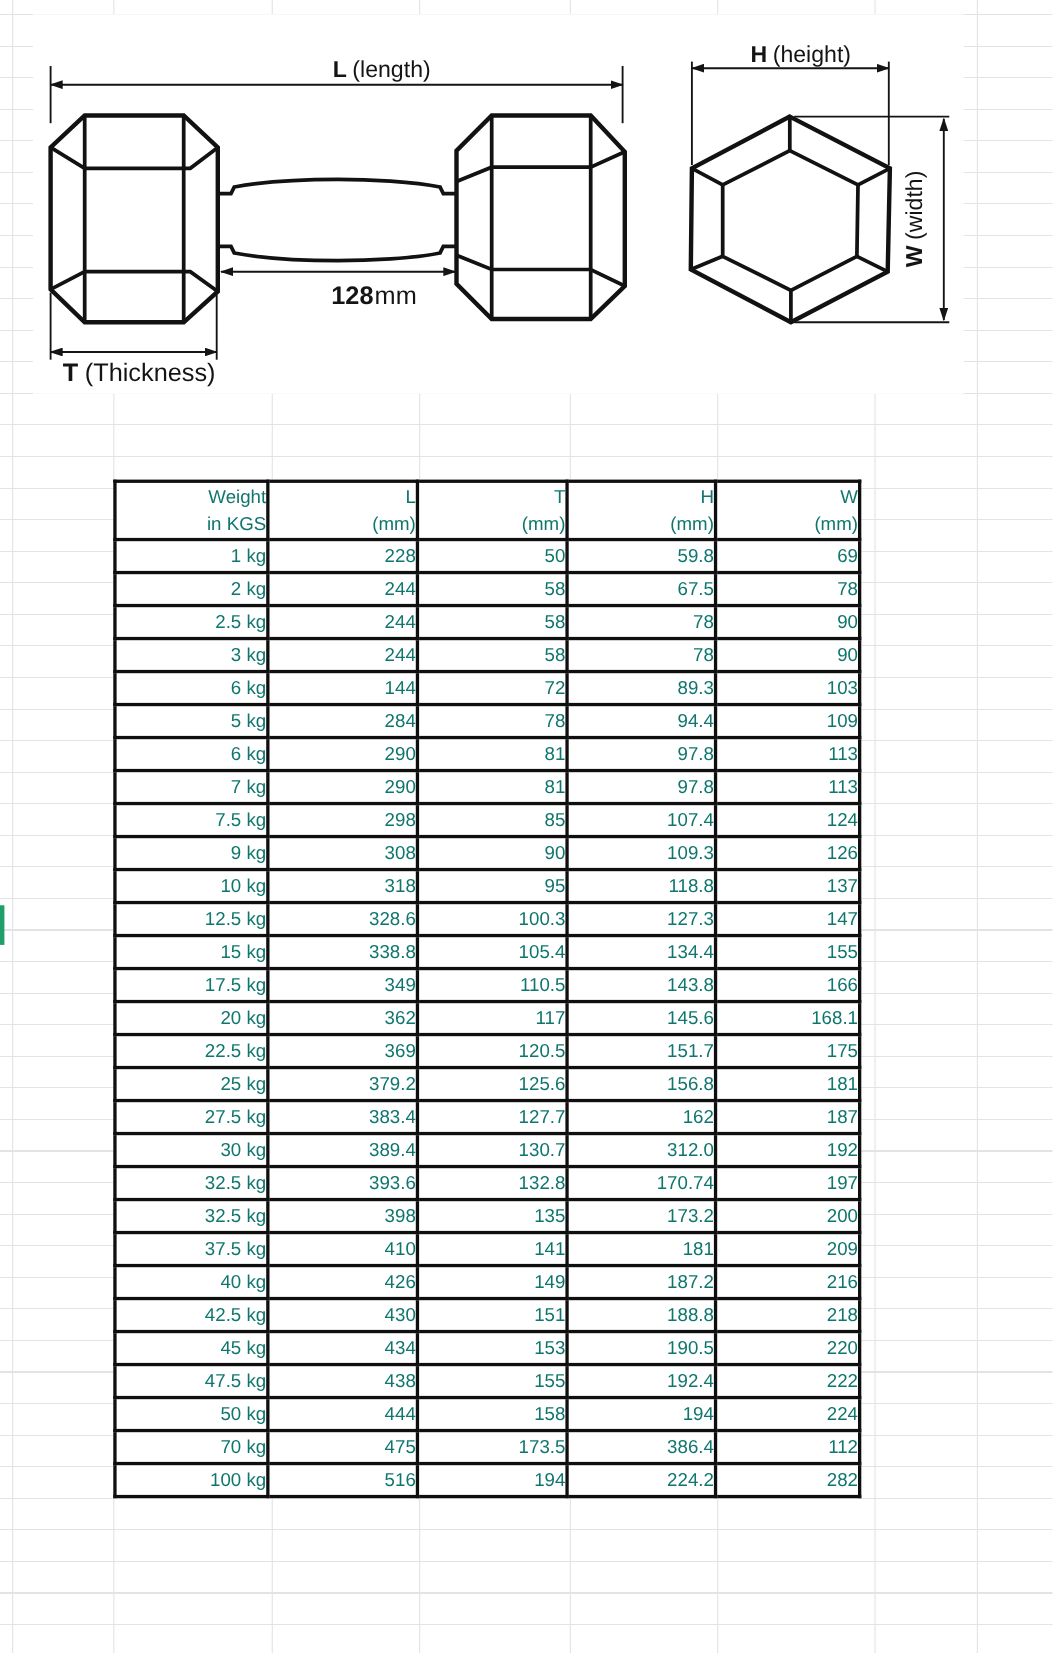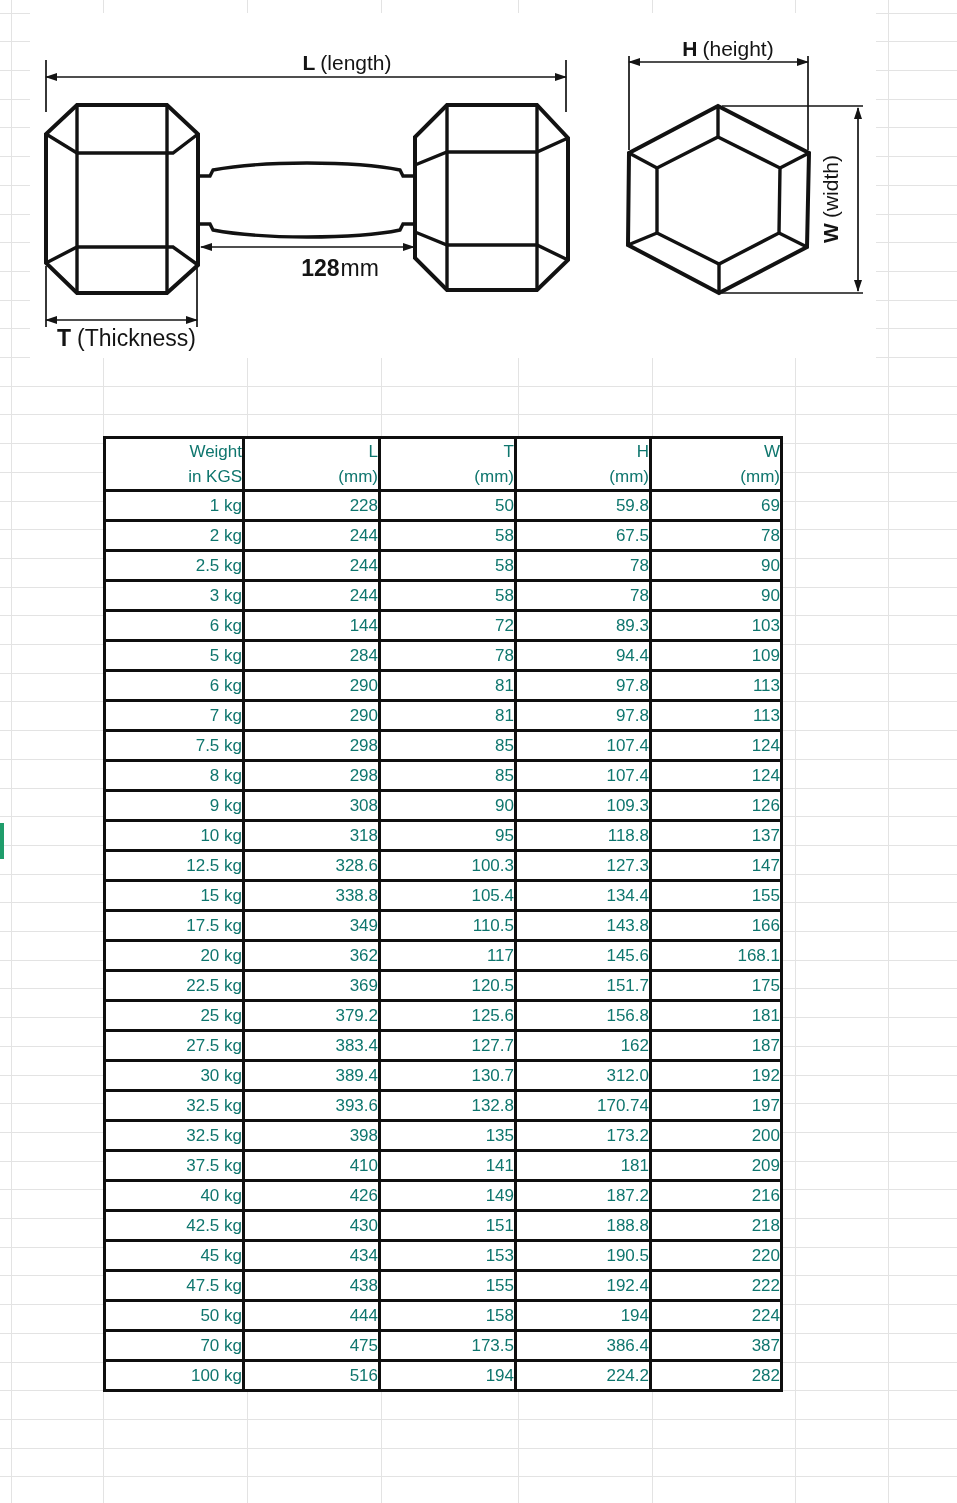--- a/index.html
+++ b/index.html
@@ -205,27 +205,20 @@
         <td>113</td>
       </tr>
       <tr>
         <td>7.5 kg</td>
         <td>298</td>
         <td>85</td>
         <td>107.4</td>
         <td>124</td>
       </tr>
       <tr>
-        <td>8 kg</td>
-        <td>298</td>
-        <td>85</td>
-        <td>107.4</td>
-        <td>124</td>
-      </tr>
-      <tr>
         <td>9 kg</td>
         <td>308</td>
         <td>90</td>
         <td>109.3</td>
         <td>126</td>
       </tr>
       <tr>
         <td>10 kg</td>
         <td>318</td>
         <td>95</td>
@@ -342,21 +335,21 @@
         <td>444</td>
         <td>158</td>
         <td>194</td>
         <td>224</td>
       </tr>
       <tr>
         <td>70 kg</td>
         <td>475</td>
         <td>173.5</td>
         <td>386.4</td>
-        <td>387</td>
+        <td>112</td>
       </tr>
       <tr>
         <td>100 kg</td>
         <td>516</td>
         <td>194</td>
         <td>224.2</td>
         <td>282</td>
       </tr>
     </tbody>
 </table>

